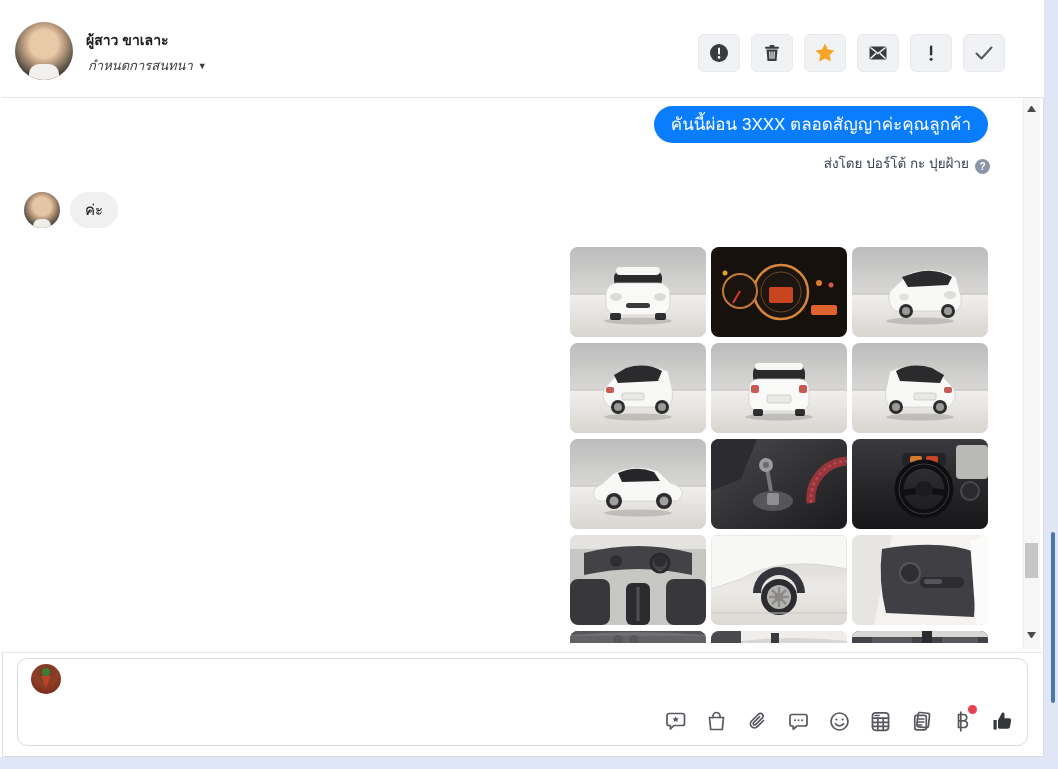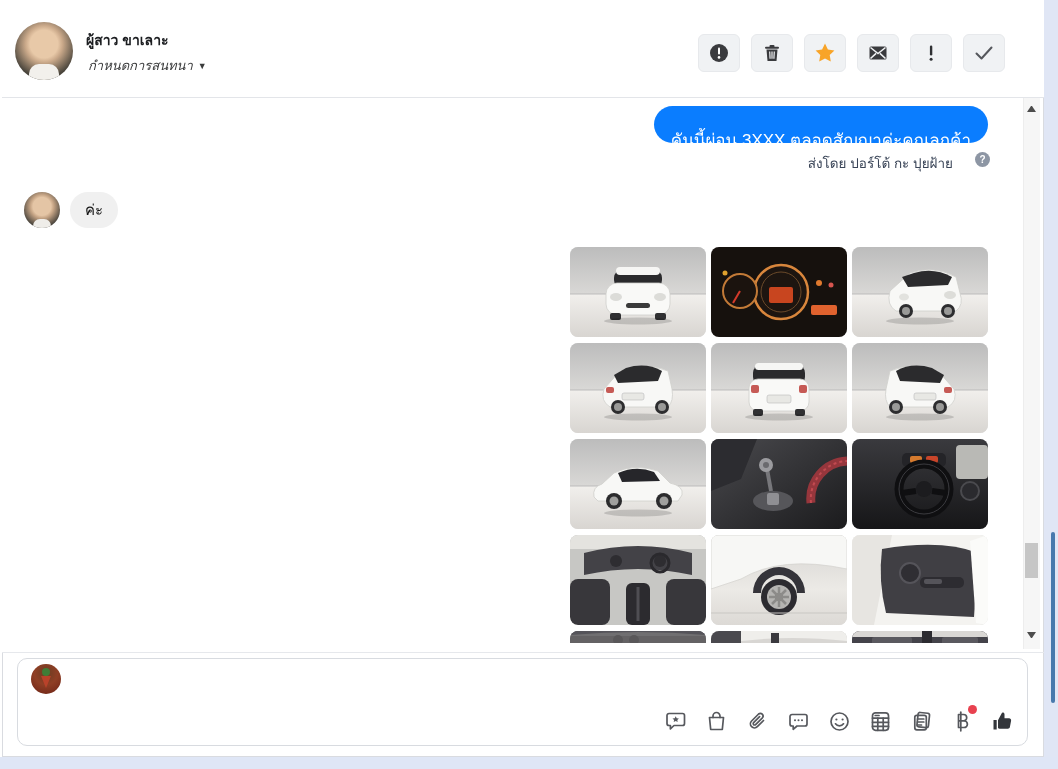--- a/index.html
+++ b/index.html
@@ -28,22 +28,22 @@
   .header-actions{position:absolute;left:696px;top:32px;display:flex;gap:11px;}
   .hbtn{width:42px;height:38px;border-radius:6px;background:#f0f2f4;border:1px solid #e7e9ec;
         display:flex;align-items:center;justify-content:center;cursor:pointer;}
   .hbtn svg{display:block;}
 
   
   .chat{position:absolute;left:2px;top:98px;width:1022px;height:554px;background:#fff;overflow:hidden;}
   .chat-divider{position:absolute;left:2px;top:652px;width:1042px;height:1px;background:#e6e8ec;}
 
   .bubble-out{position:absolute;top:8px;right:36px;max-width:700px;height:37px;line-height:37px;
-    background:#0a7dff;color:#fff;font-size:17px;font-weight:500;padding:16px 17px;border-radius:19px;}
-  .sent-by{position:absolute;top:54px;right:34px;font-size:13.5px;color:#394457;display:flex;align-items:flex-start;gap:22px;}
+    background:#0a7dff;color:#fff;font-size:17px;font-weight:500;padding:0 17px;border-radius:19px;}
+  .sent-by{position:absolute;top:54px;right:34px;font-size:13.5px;color:#394457;display:flex;align-items:flex-end;gap:6px;}
   .help-badge{width:15px;height:15px;border-radius:50%;background:#8d96a4;color:#fff;font-size:10px;font-weight:bold;
     display:inline-flex;align-items:center;justify-content:center;}
 
   .incoming{position:absolute;left:22px;top:94px;display:flex;gap:10px;}
   .avatar-sm{width:36px;height:36px;border-radius:50%;
     background:radial-gradient(circle at 50% 40%,#e4c5a5 0 32%,#c4a384 42%,#45413a 74%,#383530 100%);position:relative;overflow:hidden;}
   .avatar-sm::after{content:"";position:absolute;left:9px;bottom:-4px;width:18px;height:13px;background:#efede9;border-radius:7px 7px 0 0;}
   .bubble-in{height:36px;line-height:36px;background:#f0f0f0;color:#111;font-size:15px;padding:0 15px;border-radius:18px;}
 
   

